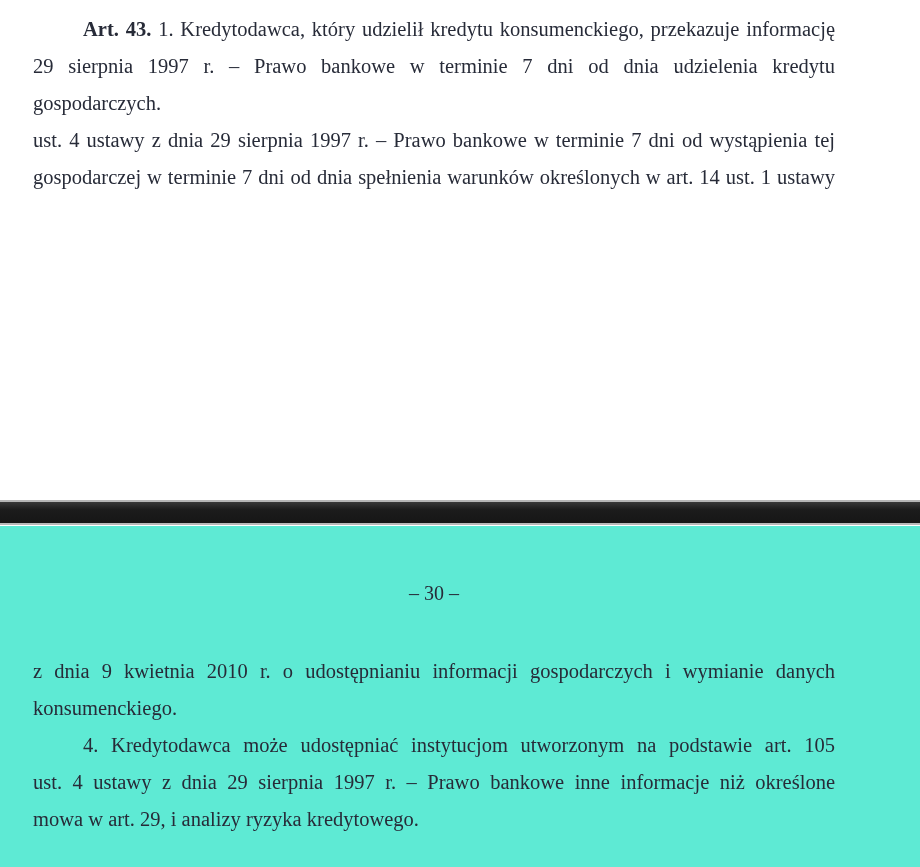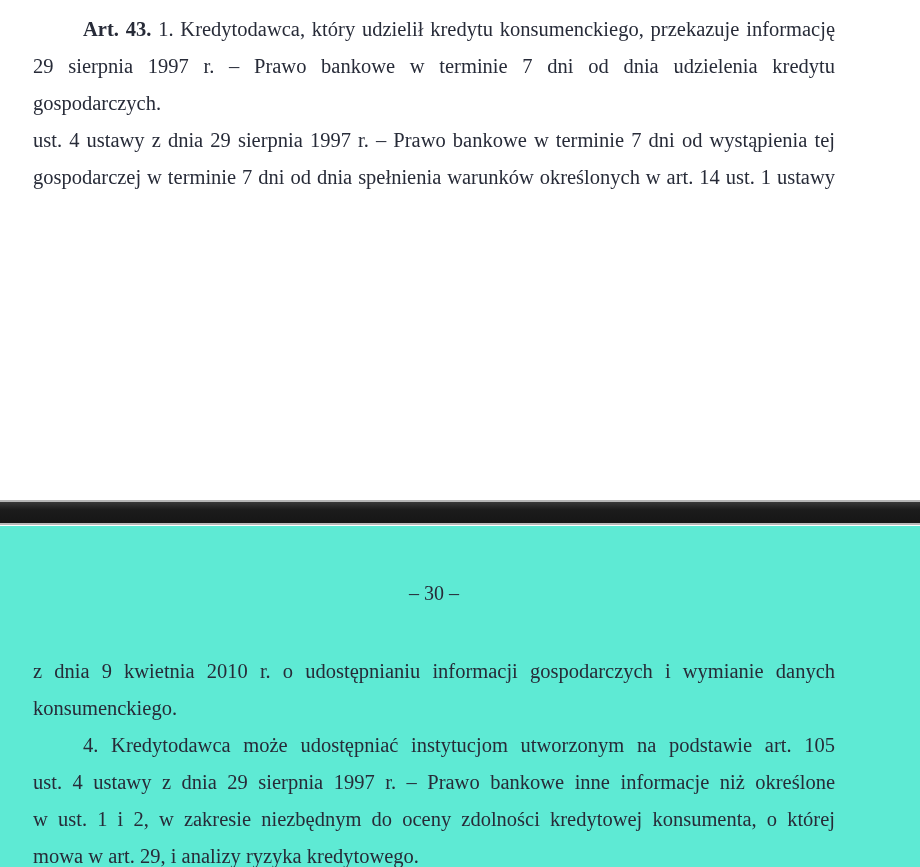--- a/index.html
+++ b/index.html
@@ -80,16 +80,15 @@
 
 <div class="page-separator"></div>
 
 <section class="page-bottom">
   <div class="page-number">– 30 –</div>
   <div class="textblock tb-bottom">
     <div class="line">z&nbsp;dnia 9 kwietnia 2010&nbsp;r. o&nbsp;udostępnianiu informacji gospodarczych i&nbsp;wymianie danych</div>
     <div class="line last">konsumenckiego.</div>
     <div class="line indent">4.&nbsp;Kredytodawca może udostępniać instytucjom utworzonym na podstawie art.&nbsp;105</div>
     <div class="line">ust.&nbsp;4&nbsp;ustawy z&nbsp;dnia 29&nbsp;sierpnia 1997&nbsp;r. – Prawo bankowe inne informacje niż określone</div>
-    <div class="line">w&nbsp;ust.&nbsp;1 i&nbsp;2, w&nbsp;zakresie niezbędnym do oceny zdolności kredytowej konsumenta, o&nbsp;której</div>
     <div class="line last">mowa w&nbsp;art.&nbsp;29, i&nbsp;analizy ryzyka kredytowego.</div>
   </div>
 </section>
 
 </body></html>

